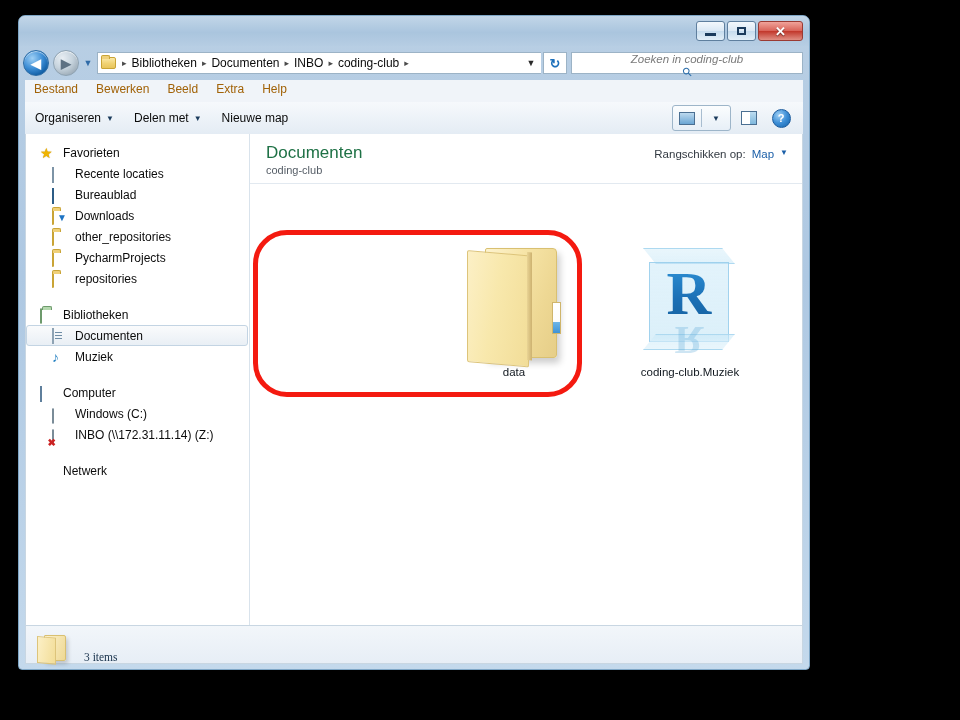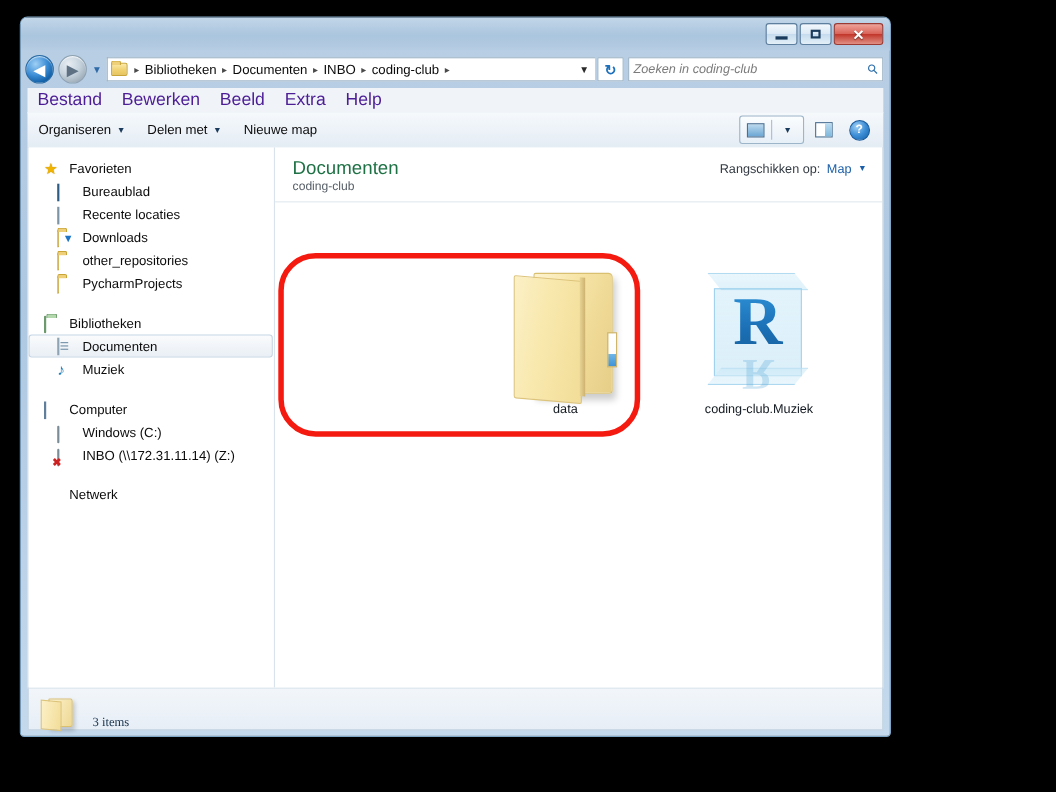--- a/index.html
+++ b/index.html
@@ -133,42 +133,43 @@
     color: #1d70bb; font-size: 13px; font-weight: bold;
   }
   #search-box {
     width: 232px; height: 22px;
     margin-right: 6px; margin-left: 4px;
     background: #ffffff;
     border: 1px solid #9cb3c6;
     box-sizing: border-box;
     display: flex; align-items: center;
     padding: 0 4px;
+    flex-direction: column;
   }
   #search-input-text {
     flex: 1;
     font-size: 11.5px;
     font-style: italic;
     color: #7b7b7b;
   }
   .search-glyph {
     color: #2e6fab; font-size: 12px; transform: rotate(-45deg);
   }
 
   
   #menubar {
     position: absolute;
     left: 6px; top: 64px;
     right: 6px;
     height: 22px;
     background: #f0f4f9;
     display: flex;
-    align-items: center;
-    font-size: 16px;
-    color: #4c1d95;
+    align-items: flex-start;
+    font-size: 12px;
+    color: #a16207;
     border-bottom: 1px solid #d8e2ec;
   }
   .menu-item { padding: 2px 9px; }
 
   
   #toolbar {
     position: absolute;
     left: 6px; top: 86px;
     right: 6px;
     height: 32px;
@@ -676,40 +677,44 @@
   <div id="body-area">
 
     <div id="sidebar">
 
       <div class="nav-group">
         <div class="nav-row">
           <span class="nav-ico"><span class="ic-star">★</span></span>
           <span>Favorieten</span>
         </div>
         <div class="nav-row child">
+          <span class="nav-ico"><span class="ic-recent"></span></span>
+          <span>Recente locaties</span>
+        </div>
+        <div class="nav-row child">
           <span class="nav-ico"><span class="ic-monitor"></span></span>
           <span>Bureaublad</span>
-        </div>
-        <div class="nav-row child">
-          <span class="nav-ico"><span class="ic-recent"></span></span>
-          <span>Recente locaties</span>
         </div>
         <div class="nav-row child">
           <span class="nav-ico">
             <span class="ic-folder"></span><span class="ic-dl-arrow">▼</span>
           </span>
           <span>Downloads</span>
         </div>
         <div class="nav-row child">
           <span class="nav-ico"><span class="ic-folder"></span></span>
           <span>other_repositories</span>
         </div>
         <div class="nav-row child">
           <span class="nav-ico"><span class="ic-folder"></span></span>
           <span>PycharmProjects</span>
+        </div>
+        <div class="nav-row child">
+          <span class="nav-ico"><span class="ic-folder"></span></span>
+          <span>repositories</span>
         </div>
       </div>
 
       <div class="nav-spacer"></div>
 
       <div class="nav-group">
         <div class="nav-row">
           <span class="nav-ico"><span class="ic-lib"></span></span>
           <span>Bibliotheken</span>
         </div>

